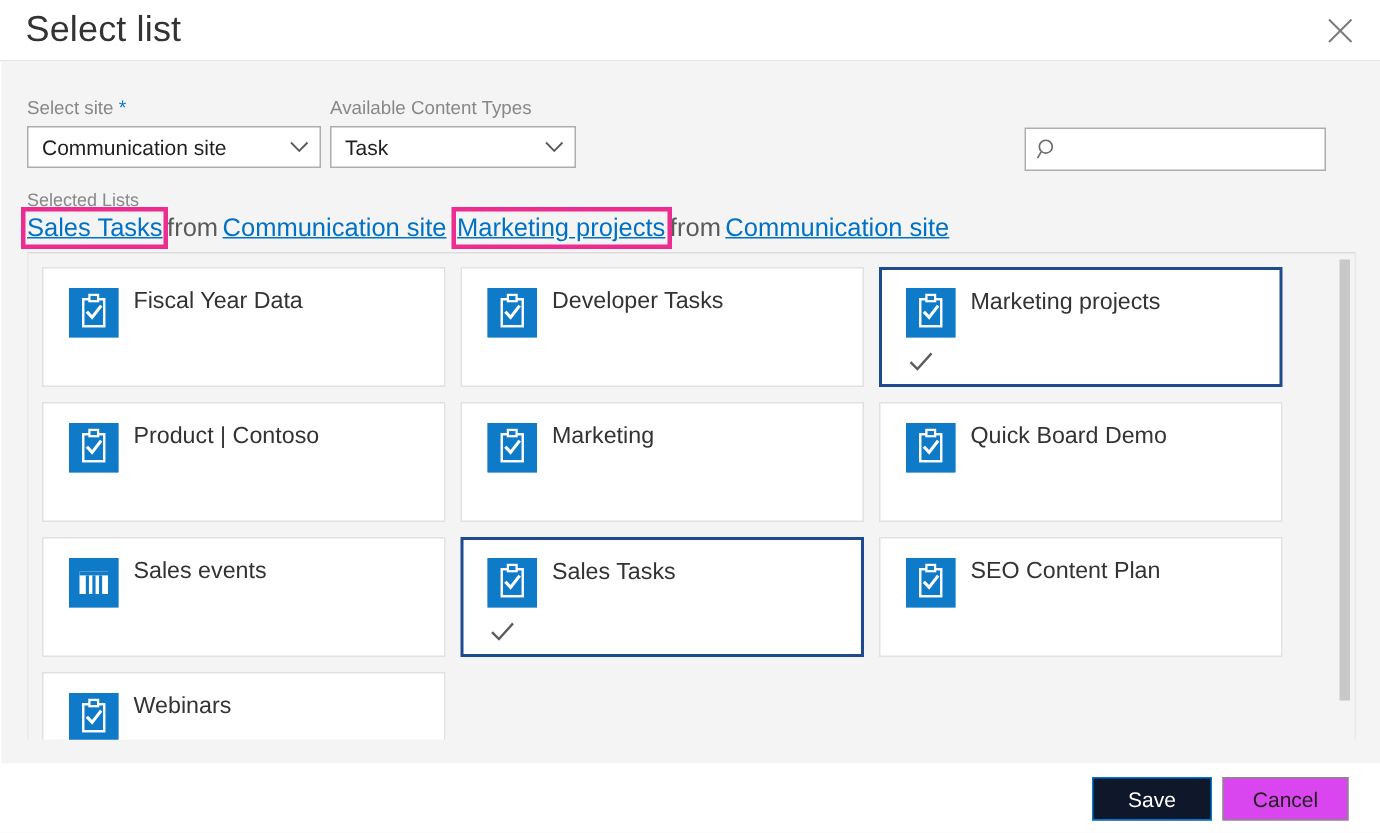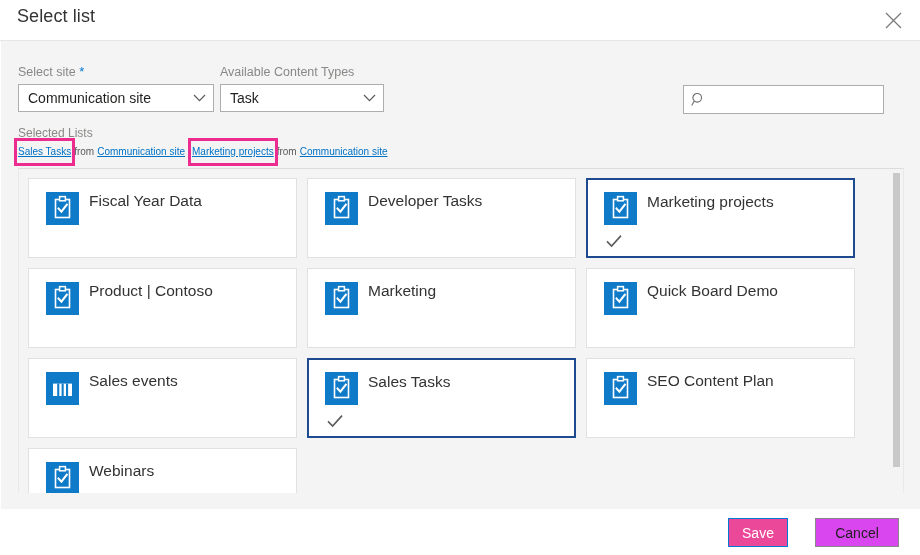--- a/index.html
+++ b/index.html
@@ -31,21 +31,21 @@
     width: 920px;
     height: 41px;
     background: #ffffff;
     border-bottom: 1px solid #e6e6e6;
     box-sizing: border-box;
   }
   .dlg-title {
     position: absolute;
     left: 17px;
     top: 6px;
-    font-size: 18px;
+    font-size: 24px;
     color: #333333;
     font-weight: 400;
     letter-spacing: 0.1px;
     white-space: nowrap;
   }
   .close-btn {
     position: absolute;
     right: 4px;
     top: 0px;
     width: 46px;
@@ -166,21 +166,21 @@
     width: 886px;
   }
   .selected-caption {
     font-size: 12px;
     color: #8a8886;
     line-height: 15px;
     white-space: nowrap;
   }
   .selected-line {
     margin-top: 1px;
-    font-size: 10px;
+    font-size: 17px;
     color: #555555;
     line-height: 20px;
     white-space: nowrap;
   }
   .sel-link {
     color: #0072c6;
     text-decoration: underline;
     cursor: pointer;
   }
   .sel-from {
@@ -297,22 +297,22 @@
     font-size: 14px;
     box-sizing: border-box;
     cursor: pointer;
     display: flex;
     align-items: center;
     justify-content: center;
     padding: 0;
   }
   .btn-primary {
     left: 728px;
-    width: 60px;
-    background: #ec4899;
+    width: 80px;
+    background: #0f172a;
     color: #ffffff;
     border: 1px solid #0078d4;
   }
   .btn-secondary {
     left: 815px;
     width: 84px;
     background: #d946ef;
     color: #201f1e;
     border: 1px solid #8a8886;
   }

